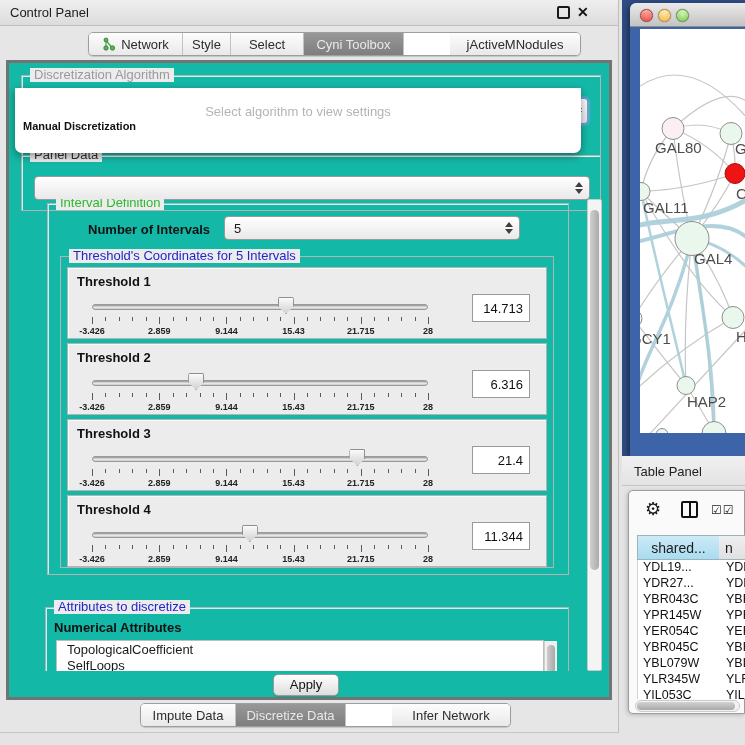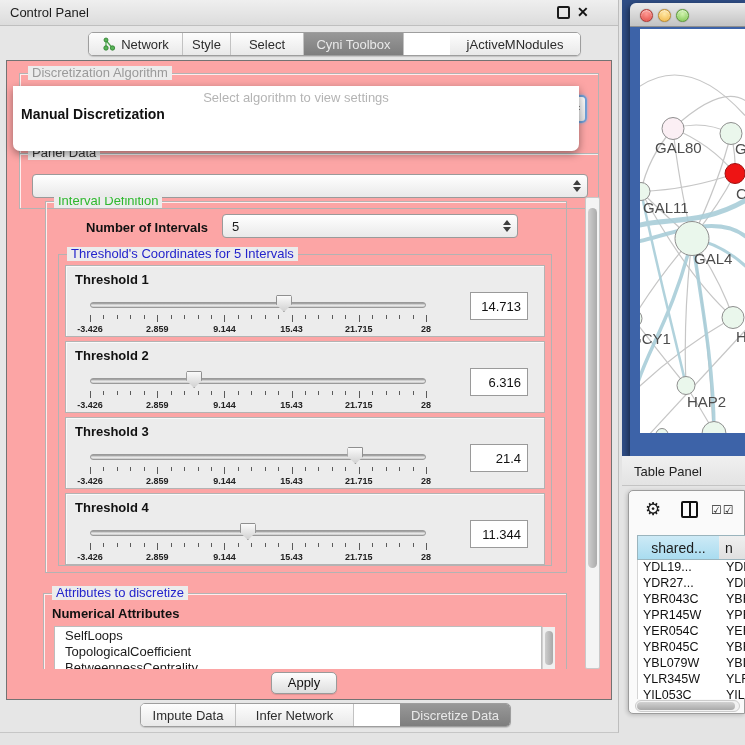--- a/index.html
+++ b/index.html
@@ -17,41 +17,41 @@
   
   .seg { position:absolute; display:flex; height:24px; border:1px solid #9e9e9e; border-radius:5px; overflow:hidden; background:#fff; box-shadow:0 1px 1px rgba(0,0,0,0.15); }
   .seg-btn { display:flex; align-items:center; justify-content:center; gap:5px; height:100%; font-size:13px; color:#2c2c2c; background:linear-gradient(#fdfdfd,#e9e9e9); border-right:1px solid #c2c2c2; cursor:pointer; white-space:nowrap; }
   .seg-btn:last-child { border-right:none;margin-left:46px; }
   .seg-btn.selected { background:linear-gradient(#989898,#7e7e7e); color:#e9e9e9; }
 
   .top-tabs { left:88px; top:32px; }
   .bottom-tabs { left:140px; top:703px; }
 
   
-  .main { position:absolute; left:6px; top:60px; width:606px; height:640px; border:1px solid #737373; background:#fca5a5; }
+  .main { position:absolute; left:6px; top:60px; width:606px; height:640px; border:3px solid #737373; background:#14b8a6; }
 
   .groupbox { position:absolute; border:1px solid #b3b3b3; box-shadow:inset 1px 1px 0 rgba(255,255,255,.8); }
   .group-label { position:absolute; top:-8px; left:8px; background:#ececec; padding:0 4px; font-size:13px; line-height:14px; }
   .lbl-gray { color:#9a9a9a; }
   .lbl-dark { color:#333; }
   .lbl-green { color:#2eb82e; }
   .lbl-blue { color:#2424cc; }
 
   
   .combo { position:absolute; height:24px; border:1px solid #9a9a9a; border-radius:4px; background:linear-gradient(#ffffff,#e9e9e9); font-size:13px; color:#1c1c1c; display:flex; align-items:center; padding-left:9px; cursor:pointer; }
   .combo .stepper { position:absolute; right:6px; top:0; height:100%; display:flex; flex-direction:column; justify-content:center; gap:2px; }
   .combo .stepper i { width:0; height:0; border-left:4px solid transparent; border-right:4px solid transparent; }
   .combo .stepper i.up { border-bottom:5px solid #3f3f3f; }
   .combo .stepper i.dn { border-top:5px solid #3f3f3f; }
 
   
   .algo-focus-combo { position:absolute; left:548px; top:34px; width:32px; height:28px; border:2px solid #6f9fd8; border-radius:5px; background:linear-gradient(#fff,#e6e6e6); box-shadow:0 0 3px #7fb0e8; }
   .popup { position:absolute; left:6px; top:25px; width:566px; height:65px; background:#fff; border-radius:0 0 7px 7px; box-shadow:0 3px 9px rgba(0,0,0,.4); z-index:20; }
-  .popup-hint { padding-top:4px; text-align:center; font-size:13px; color:#b4b4b4; }
-  .popup-item { font-size:14px; color:#111; padding:1px 0 1px 8px; cursor:pointer; }
+  .popup-hint { padding-top:16px; text-align:center; font-size:13px; color:#b4b4b4; }
+  .popup-item { font-size:11px; color:#111; padding:1px 0 1px 8px; cursor:pointer; }
   .popup-item.bold { font-weight:bold; }
 
   
   .scrollpane { position:absolute; left:6px; top:136px; width:572px; height:472px; overflow:hidden; }
   .vscroll { position:absolute; width:15px; background:#f4f4f4; border:1px solid #c9c9c9; border-radius:2px; }
   .vthumb { position:absolute; left:2px; width:9px; border-radius:5px; background:linear-gradient(90deg,#cfcfcf,#ababab); cursor:pointer; }
   .ivd-scroll { left:578px; top:136px; height:472px; }
 
   
   .ivd-group { left:32px; top:4px; width:522px; height:372px; }
@@ -64,21 +64,21 @@
   .slider .track { position:absolute; left:0; top:8px; width:100%; height:6px; border:1px solid #9a9a9a; border-radius:4px; background:linear-gradient(#8f8f8f,#ededed 55%,#c7c7c7); }
   .slider .thumb { position:absolute; top:1px; width:16px; height:17px; transform:translateX(-50%); background:linear-gradient(#fdfdfd,#cfcfcf); clip-path:polygon(6% 0,94% 0,100% 12%,100% 55%,50% 100%,0 55%,0 12%); box-shadow:inset 0 0 0 1px #8f8f8f; cursor:grab; z-index:2; }
   .slider .ticks { position:absolute; left:0; top:21px; width:100%; height:8px; }
   .slider .tick { position:absolute; top:0; width:1px; height:4px; background:#5a5a5a; }
   .slider .tick.major { height:7px; }
   .slider .tick-labels { position:absolute; left:0; top:30px; width:100%; height:10px; }
   .slider .tick-label { position:absolute; transform:translateX(-50%); font-size:9px; font-weight:bold; color:#222; white-space:nowrap; }
   .thr-value { position:absolute; left:404px; top:26px; width:58px; height:28px; background:#fff; border:1px solid #9a9a9a; font-size:13px; color:#111; text-align:right; padding:6px 6px 0 0; }
 
   
-  .attr-group { left:30px; top:396px; width:524px; height:84px; }
+  .attr-group { left:30px; top:408px; width:524px; height:84px; }
   .attr-subtitle { position:absolute; left:8px; top:12px; font-size:13px; font-weight:bold; color:#111; }
   .attr-list { position:absolute; left:10px; top:32px; width:488px; height:46px; background:#fff; border:1px solid #bdbdbd; overflow:hidden; }
   .attr-item { font-size:13px; color:#1a1a1a; padding:1px 0 1px 10px; height:16px; cursor:pointer; }
   .attr-scroll { position:absolute; right:11px; top:33px; width:13px; height:44px; background:#f0f0f0; border-left:1px solid #d0d0d0; }
   .attr-thumb { position:absolute; left:2px; top:4px; width:8px; height:34px; border-radius:4px; background:linear-gradient(90deg,#cdcdcd,#a8a8a8); cursor:pointer; }
 
   .apply-btn { position:absolute; left:264px; top:611px; width:66px; height:22px; border:1px solid #9a9a9a; border-radius:5px; background:linear-gradient(#fefefe,#dedede); font-size:13px; color:#111; text-align:center; line-height:20px; cursor:pointer; box-shadow:0 1px 1px rgba(0,0,0,.12); }
 
   
   .desktop { position:absolute; left:622px; top:0; width:123px; height:456px; background:#2f4d85; }
@@ -376,46 +376,46 @@
               </div>
               <div class="thr-value">11.344</div>
             </div>
           </div>
         </div>
 
         <div class="groupbox attr-group">
           <span class="group-label lbl-blue">Attributes to discretize</span>
           <span class="attr-subtitle">Numerical Attributes</span>
           <div class="attr-list">
+              <div class="attr-item">TopologicalCoefficient</div>
               <div class="attr-item">SelfLoops</div>
-              <div class="attr-item">TopologicalCoefficient</div>
               <div class="attr-item">BetweennessCentrality</div>
             </div>
           <div class="attr-scroll">
             <div class="attr-thumb"></div>
           </div>
         </div>
       </div>
 
       <div class="vscroll ivd-scroll">
         <div class="vthumb" style="top:10px; height:360px;"></div>
       </div>
 
       <div class="apply-btn">Apply</div>
     </div>
 
     <div class="seg bottom-tabs">
       <div class="seg-btn" style="width:95px;">
         <span>Impute Data</span>
       </div>
+      <div class="seg-btn selected" style="width:110px;">
+        <span>Discretize Data</span>
+      </div>
       <div class="seg-btn" style="width:118px;">
         <span>Infer Network</span>
-      </div>
-      <div class="seg-btn selected" style="width:110px;">
-        <span>Discretize Data</span>
       </div>
     </div>
   </div>
 
   <div class="desktop">
     <div class="mac-window">
       <div class="mac-titlebar">
         <span class="light red"></span>
         <span class="light yellow"></span>
         <span class="light green"></span>

